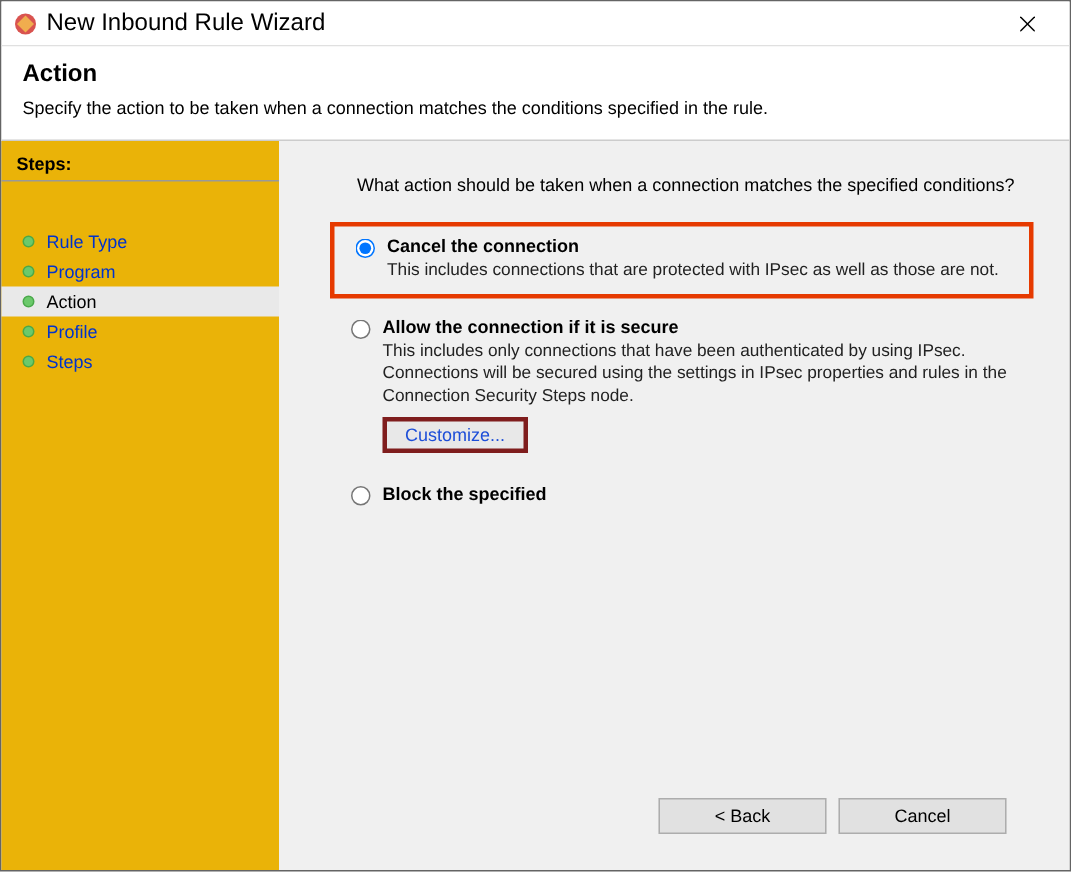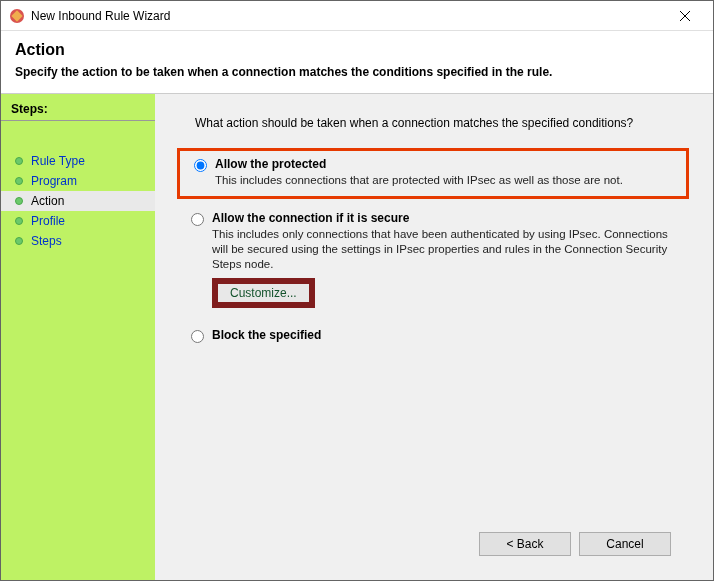--- a/index.html
+++ b/index.html
@@ -23,46 +23,46 @@
     display: flex;
     align-items: center;
     padding: 0 8px;
     border-bottom: 1px solid #e0e0e0;
     background: #fff;
   }
   .titlebar .icon {
     width: 16px; height: 16px;
     margin-right: 6px;
   }
-  .titlebar .title { flex: 1; font-size: 12px; }
+  .titlebar .title { flex: 1; font-size: 16px; }
   .titlebar .close {
     width: 40px; height: 28px;
     display: flex; align-items: center; justify-content: center;
     font-size: 14px;
     cursor: pointer;
   }
   .header {
     padding: 10px 14px 14px 14px;
     border-bottom: 1px solid #ccc;
     background: #fff;
   }
   .header h1 {
     font-size: 16px;
     font-weight: bold;
     margin-bottom: 6px;
   }
-  .header p { font-size: 12px; font-weight: bold; }
+  .header p { font-size: 12px; }
   .body {
     flex: 1;
     display: flex;
     min-height: 0;
   }
   .sidebar {
-    width: 154px;
-    background: #bef264;
+    width: 185px;
+    background: #eab308;
     padding: 6px 0 0 0;
   }
   .sidebar .steps-label {
     font-weight: bold;
     font-size: 12px;
     padding: 2px 10px 4px 10px;
     border-bottom: 1px solid #999;
     margin-bottom: 4px;
   }
   .sidebar ul { list-style: none; margin-top: 30px; }
@@ -82,21 +82,21 @@
     width: 8px; height: 8px;
     border-radius: 50%;
     background: #6bc96b;
     margin-right: 8px;
     flex-shrink: 0;
     border: 1px solid #4aa94a;
   }
   .content {
     flex: 1;
     background: #f0f0f0;
-    padding: 22px 24px 10px 22px;
+    padding: 22px 24px 10px 34px;
     position: relative;
     display: flex;
     flex-direction: column;
   }
   .content .prompt {
     font-size: 12px;
     margin-bottom: 18px;
     margin-left: 18px;
   }
   .option-group {
@@ -123,32 +123,32 @@
   .option-desc {
     font-size: 11.5px;
     color: #222;
     line-height: 1.3;
   }
   .customize-btn {
     margin-top: 6px;
     padding: 2px 12px;
     font-size: 12px;
     background: #e8e8e8;
-    border: 6px solid #7f1d1d;
-    color: #14532d;
+    border: 3px solid #7f1d1d;
+    color: #1d4ed8;
   }
   .footer {
     display: flex;
     justify-content: flex-end;
     gap: 8px;
     padding: 10px 18px 14px 0;
     margin-top: auto;
   }
   .footer button {
-    width: 92px;
+    width: 112px;
     height: 24px;
     font-size: 12px;
     background: #e1e1e1;
     border: 1px solid #adadad;
     cursor: pointer;
   }
   .footer button.primary {
     border: 2px solid #0078d7;
   }
 </style>
@@ -206,21 +206,21 @@
       </ul>
     </div>
 
     <div class="content">
       <div class="prompt">What action should be taken when a connection matches the specified conditions?</div>
 
       <div class="option-group highlight">
         <div class="option-row">
           <input type="radio" name="action" checked="" style="">
           <div class="option-body">
-            <div class="option-title">Allow the protected</div>
+            <div class="option-title">Cancel the connection</div>
             <div class="option-desc">This includes connections that are protected with IPsec as well as those are not.</div>
           </div>
         </div>
       </div>
 
       <div class="option-group">
         <div class="option-row">
           <input type="radio" name="action" style="">
           <div class="option-body">
             <div class="option-title">Allow the connection if it is secure</div>

